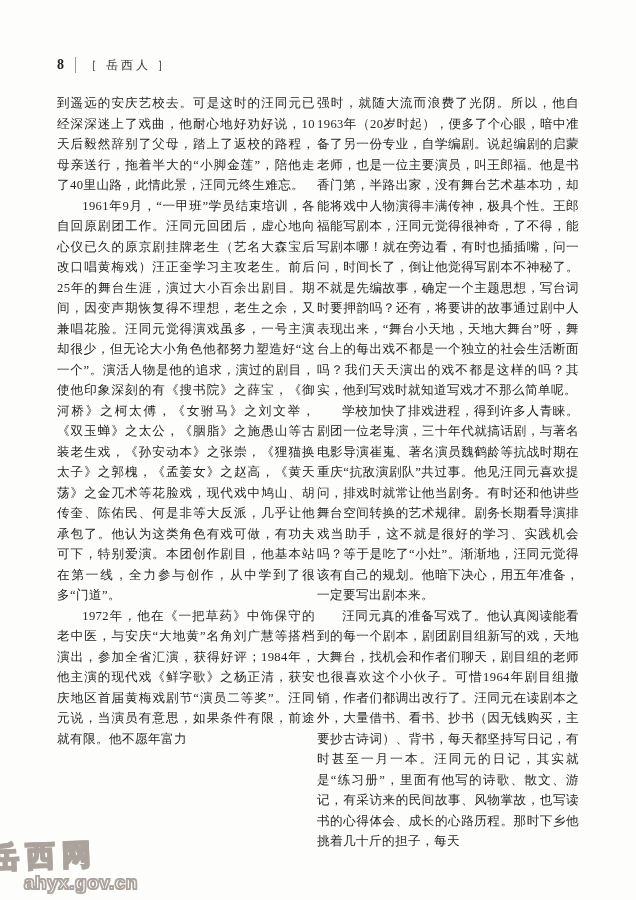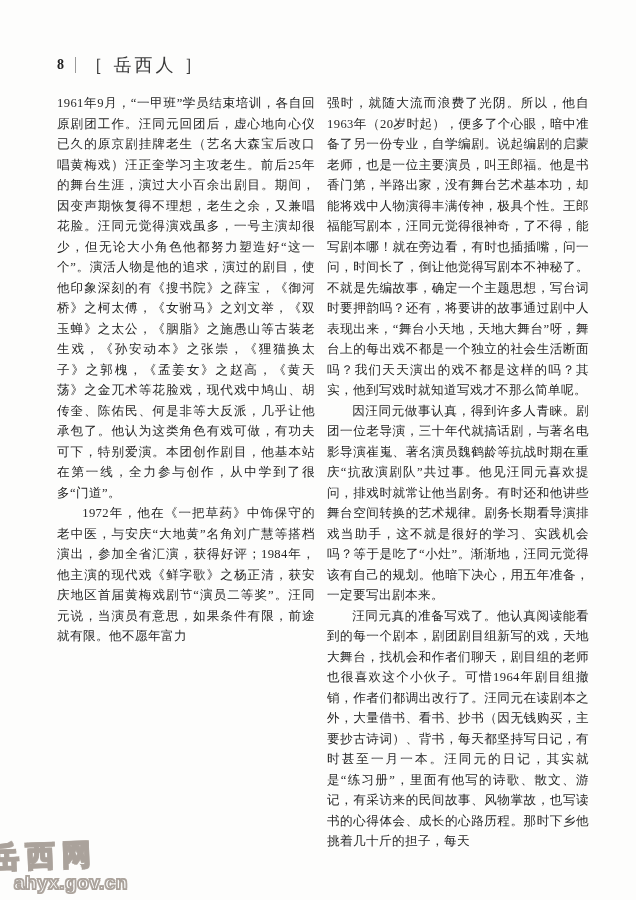--- a/index.html
+++ b/index.html
@@ -29,35 +29,35 @@
     font-weight: bold;
     color: #222;
   }
   .header-divider {
     width: 1px;
     height: 16px;
     background: #9a9a9a;
     margin: 0 9px 0 11px;
   }
   .edition-title {
-    font-size: 18px;
+    font-size: 12px;
     letter-spacing: 3px;
     color: #3a3a3a;
   }
   .column {
     position: absolute;
     top: 93px;
     font-size: 12.6px;
     line-height: 20.5px;
     text-align: justify;
     text-justify: inter-character;
     color: #262626;
   }
   .col-left  { left: 57px;  width: 258px; }
-  .col-right { left: 327px; width: 262px; }
+  .col-right { left: 317px; width: 262px; }
   .column p {
     margin: 0;
     padding: 0;
     text-indent: 2em;
     letter-spacing: 0.4px;
   }
   .column p:first-of-type {
     text-indent: 0; 
   }
   .watermark {
@@ -74,21 +74,21 @@
     color: #fdfdfc;
     -webkit-text-stroke: 1.6px #aaa29b;
     text-shadow:
       1px 1px 0 #b6aea7, -1px -1px 0 #b6aea7,
       1px -1px 0 #b6aea7, -1px 1px 0 #b6aea7;
     transform: rotate(-2deg);
     white-space: nowrap;
   }
   .wm-url {
     margin-top: -4px;
-    margin-left: 24px;
+    margin-left: 34px;
     font-family: "Liberation Sans", "DejaVu Sans", sans-serif;
     font-size: 19px;
     font-weight: bold;
     letter-spacing: 0.5px;
     color: #fdfdfc;
     -webkit-text-stroke: 1.3px #a8a099;
     text-shadow:
       1px 1px 0 #b6aea7, -1px -1px 0 #b6aea7,
       1px -1px 0 #b6aea7, -1px 1px 0 #b6aea7;
     white-space: nowrap;
@@ -100,32 +100,33 @@
 <div class="page">
 
   <div class="page-header">
     <span class="page-number">8</span>
     <span class="header-divider"></span>
     <span class="edition-title">［ 岳西人 ］</span>
   </div>
 
   <div class="column col-left">
 
+      <p class="para">到遥远的安庆艺校去。可是这时的汪同元已经深深迷上了戏曲，他耐心地好劝好说，10天后毅然辞别了父母，踏上了返校的路程，母亲送行，拖着半大的“小脚金莲”，陪他走了40里山路，此情此景，汪同元终生难忘。</p>
 
 
       <p class="para">1961年9月，“一甲班”学员结束培训，各自回原剧团工作。汪同元回团后，虚心地向心仪已久的原京剧挂牌老生（艺名大森宝后改口唱黄梅戏）汪正奎学习主攻老生。前后25年的舞台生涯，演过大小百余出剧目。期间，因变声期恢复得不理想，老生之余，又兼唱花脸。汪同元觉得演戏虽多，一号主演却很少，但无论大小角色他都努力塑造好“这一个”。演活人物是他的追求，演过的剧目，使他印象深刻的有《搜书院》之薛宝，《御河桥》之柯太傅，《女驸马》之刘文举，《双玉蝉》之太公，《胭脂》之施愚山等古装老生戏，《孙安动本》之张崇，《狸猫换太子》之郭槐，《孟姜女》之赵高，《黄天荡》之金兀术等花脸戏，现代戏中鸠山、胡传奎、陈佑民、何是非等大反派，几乎让他承包了。他认为这类角色有戏可做，有功夫可下，特别爱演。本团创作剧目，他基本站在第一线，全力参与创作，从中学到了很多“门道”。</p>
 
       <p class="para">1972年，他在《一把草药》中饰保守的老中医，与安庆“大地黄”名角刘广慧等搭档演出，参加全省汇演，获得好评；1984年，他主演的现代戏《鲜字歌》之杨正清，获安庆地区首届黄梅戏剧节“演员二等奖”。汪同元说，当演员有意思，如果条件有限，前途就有限。他不愿年富力</p>
     </div>
 
   <div class="column col-right">
 
       <p class="para">强时，就随大流而浪费了光阴。所以，他自1963年（20岁时起），便多了个心眼，暗中准备了另一份专业，自学编剧。说起编剧的启蒙老师，也是一位主要演员，叫王郎福。他是书香门第，半路出家，没有舞台艺术基本功，却能将戏中人物演得丰满传神，极具个性。王郎福能写剧本，汪同元觉得很神奇，了不得，能写剧本哪！就在旁边看，有时也插插嘴，问一问，时间长了，倒让他觉得写剧本不神秘了。不就是先编故事，确定一个主题思想，写台词时要押韵吗？还有，将要讲的故事通过剧中人表现出来，“舞台小天地，天地大舞台”呀，舞台上的每出戏不都是一个独立的社会生活断面吗？我们天天演出的戏不都是这样的吗？其实，他到写戏时就知道写戏才不那么简单呢。</p>
 
-      <p class="para">因汪同元做事认真，得到许多人青睐。剧团一位老导演，三十年代就搞话剧，与著名电影导演崔嵬、著名演员魏鹤龄等抗战时期在重庆“抗敌演剧队”共过事。他见汪同元喜欢提问，排戏时就常让他当剧务。有时还和他讲些舞台空间转换的艺术规律。剧务长期看导演排戏当助手，这不就是很好的学习、实践机会吗？等于是吃了“小灶”。渐渐地，汪同元觉得该有自己的规划。他暗下决心，用五年准备，一定要写出剧本来。</p>
+      <p class="para">学校加快了排戏进程，得到许多人青睐。剧团一位老导演，三十年代就搞话剧，与著名电影导演崔嵬、著名演员魏鹤龄等抗战时期在重庆“抗敌演剧队”共过事。他见汪同元喜欢提问，排戏时就常让他当剧务。有时还和他讲些舞台空间转换的艺术规律。剧务长期看导演排戏当助手，这不就是很好的学习、实践机会吗？等于是吃了“小灶”。渐渐地，汪同元觉得该有自己的规划。他暗下决心，用五年准备，一定要写出剧本来。</p>
 
       <p class="para">汪同元真的准备写戏了。他认真阅读能看到的每一个剧本，剧团剧目组新写的戏，天地大舞台，找机会和作者们聊天，剧目组的老师也很喜欢这个小伙子。可惜1964年剧目组撤销，作者们都调出改行了。汪同元在读剧本之外，大量借书、看书、抄书（因无钱购买，主要抄古诗词）、背书，每天都坚持写日记，有时甚至一月一本。汪同元的日记，其实就是“练习册”，里面有他写的诗歌、散文、游记，有采访来的民间故事、风物掌故，也写读书的心得体会、成长的心路历程。那时下乡他挑着几十斤的担子，每天</p>
     </div>
 
   <div class="watermark">
     <div class="wm-title">岳西网</div>
     <div class="wm-url">ahyx.gov.cn</div>
   </div>
 
 </div>

